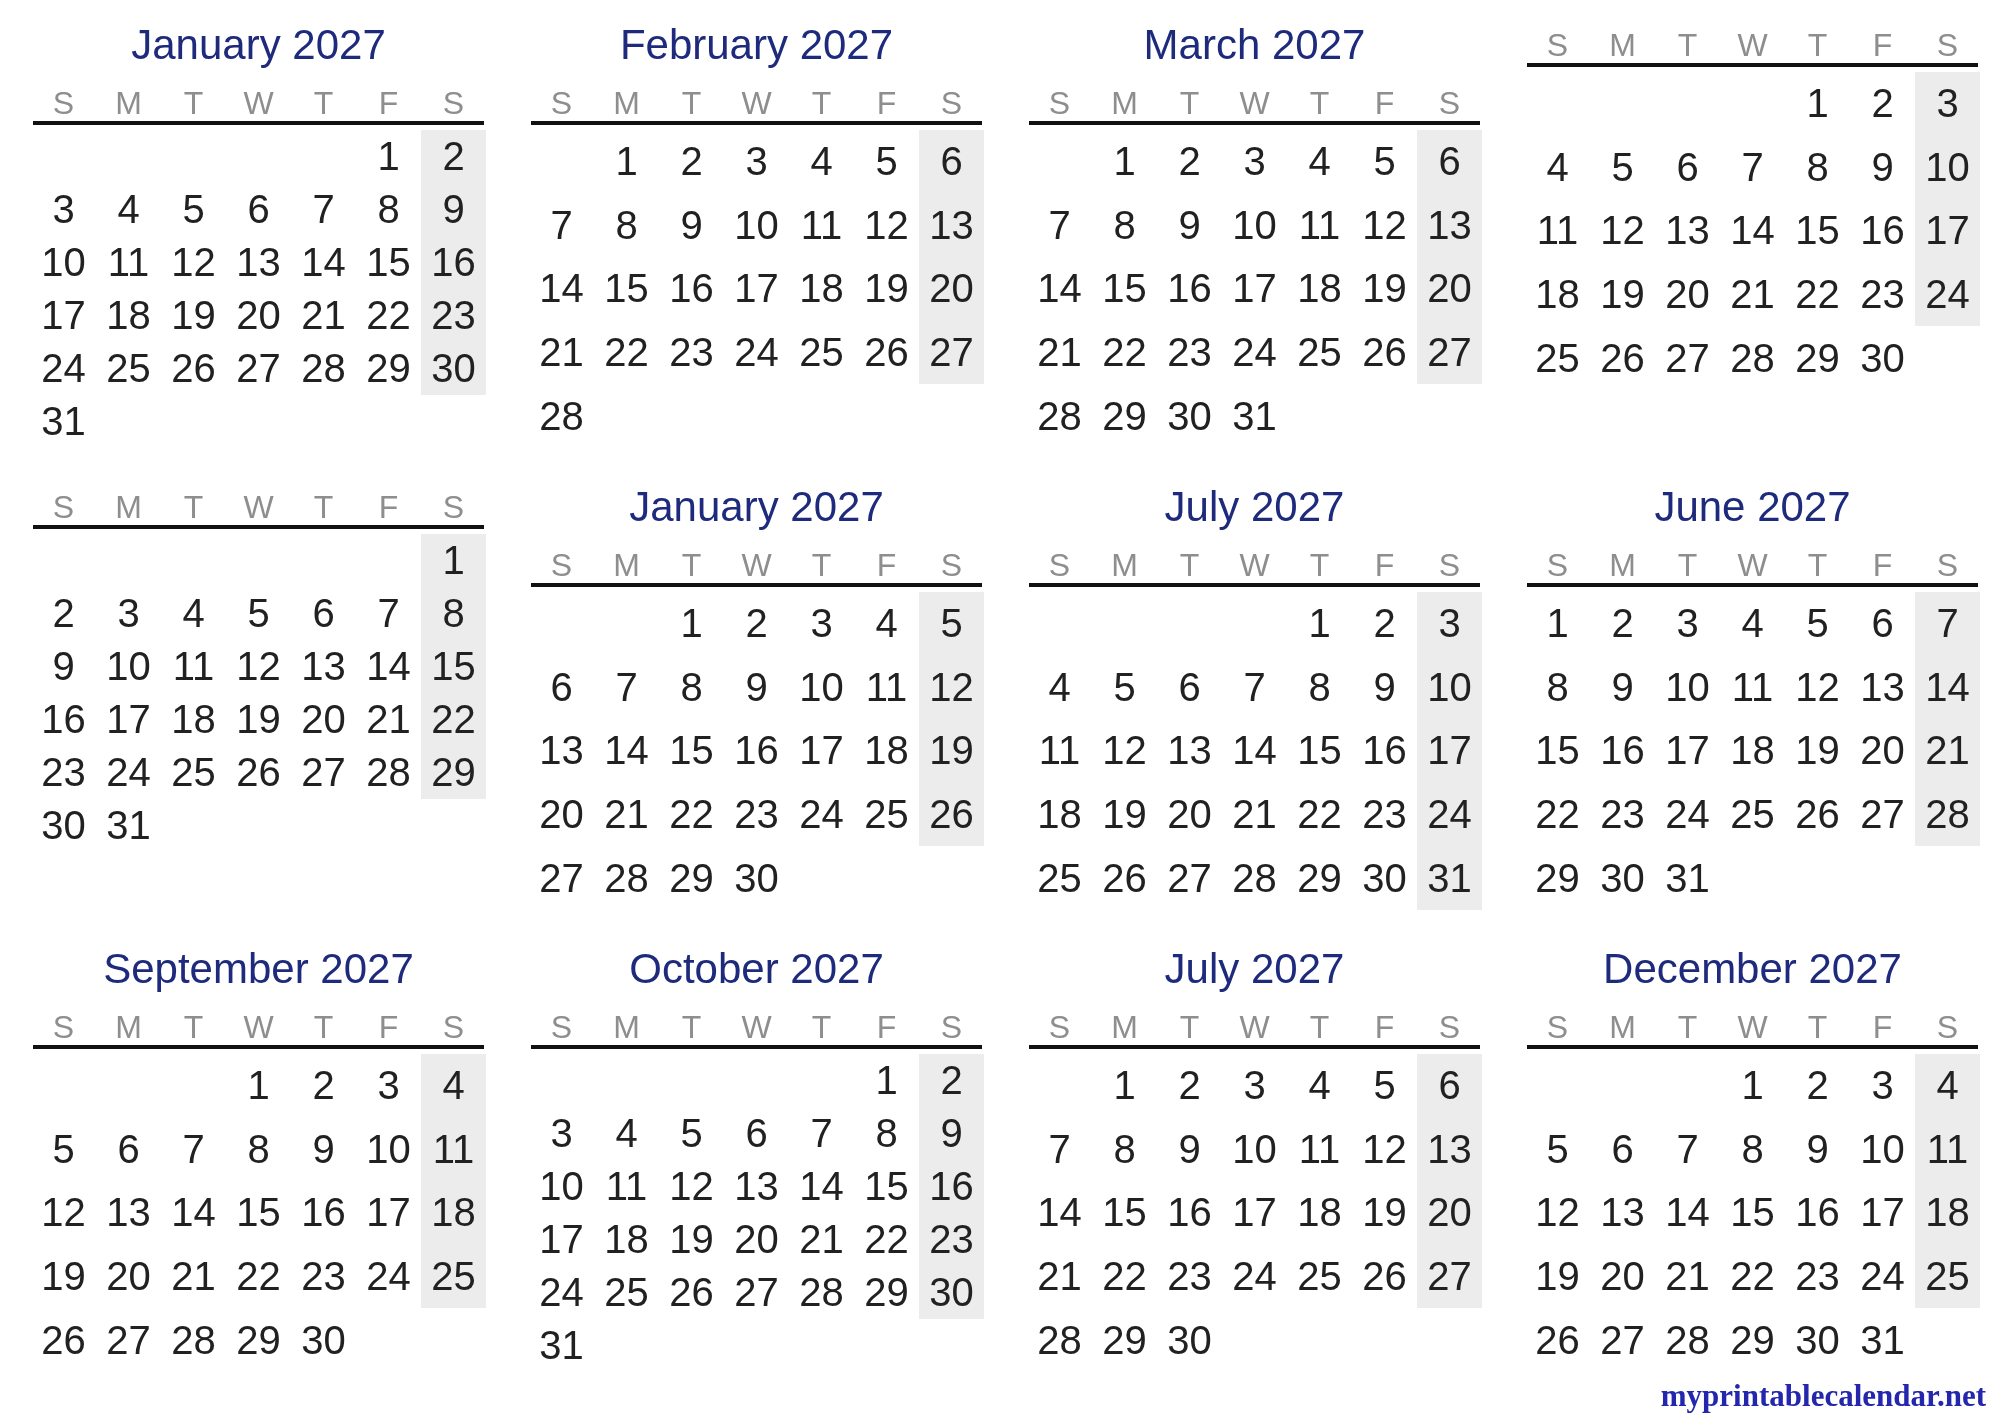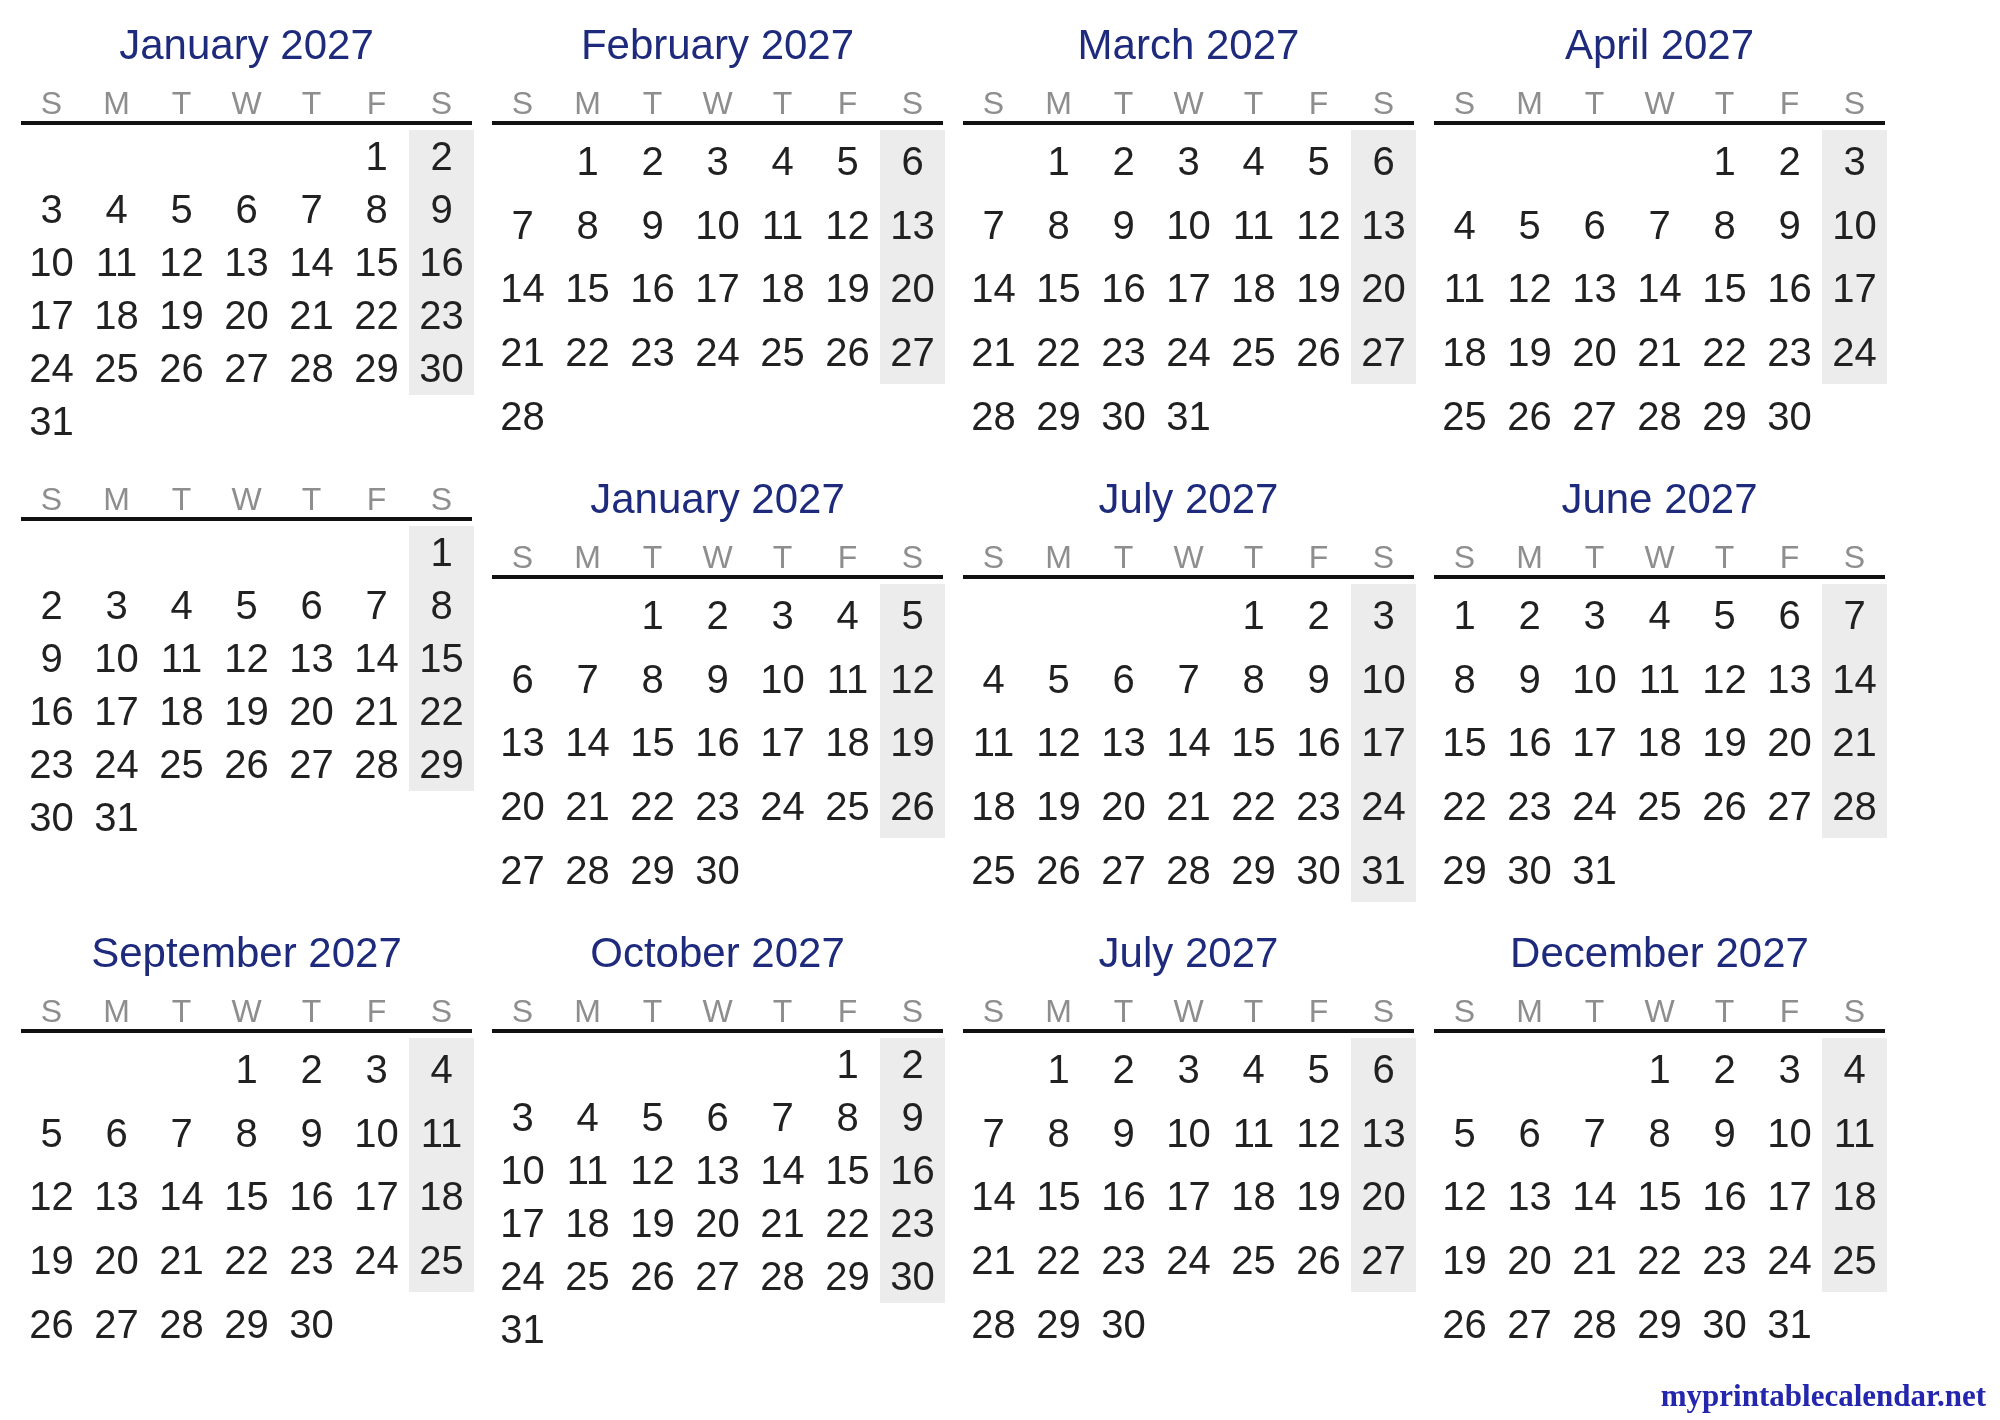--- a/index.html
+++ b/index.html
@@ -16,27 +16,26 @@
   .page {
     position: relative;
     width: 2000px;
     height: 1420px;
     background: var(--background);
     font-family: "Liberation Sans", "DejaVu Sans", sans-serif;
     overflow: hidden;
   }
   .months-grid {
     position: absolute;
-    left: 19px;
+    left: 31px;
     top: 10px;
     display: grid;
     grid-template-columns: repeat(4, 455px);
     column-gap: 43px;
     row-gap: 24px;
-    gap: 16px;
   }
   .month {
     width: 455px;
     height: 438px;
   }
   .month-title {
     margin-top: 12px;
     height: 46px;
     line-height: 46px;
     text-align: center;
@@ -282,21 +281,20 @@
             <div class="day-cell">29</div>
             <div class="day-cell">30</div>
             <div class="day-cell">31</div>
             <div class="day-cell"></div>
             <div class="day-cell"></div>
             <div class="day-cell"></div>
           </div>
         </div>
       </div>
       <div class="month">
-        <div class="month-title">April 2027</div>
         <div class="weekday-row">
           <div class="weekday">S</div>
           <div class="weekday">M</div>
           <div class="weekday">T</div>
           <div class="weekday">W</div>
           <div class="weekday">T</div>
           <div class="weekday">F</div>
           <div class="weekday">S</div>
         </div>
         <div class="header-rule"></div>

